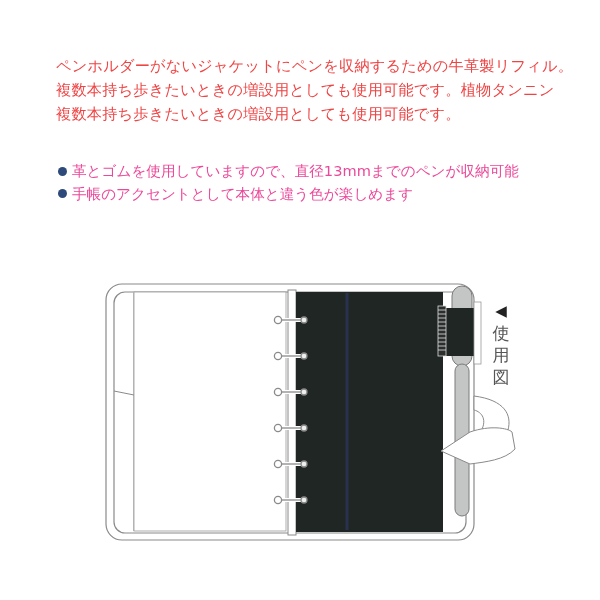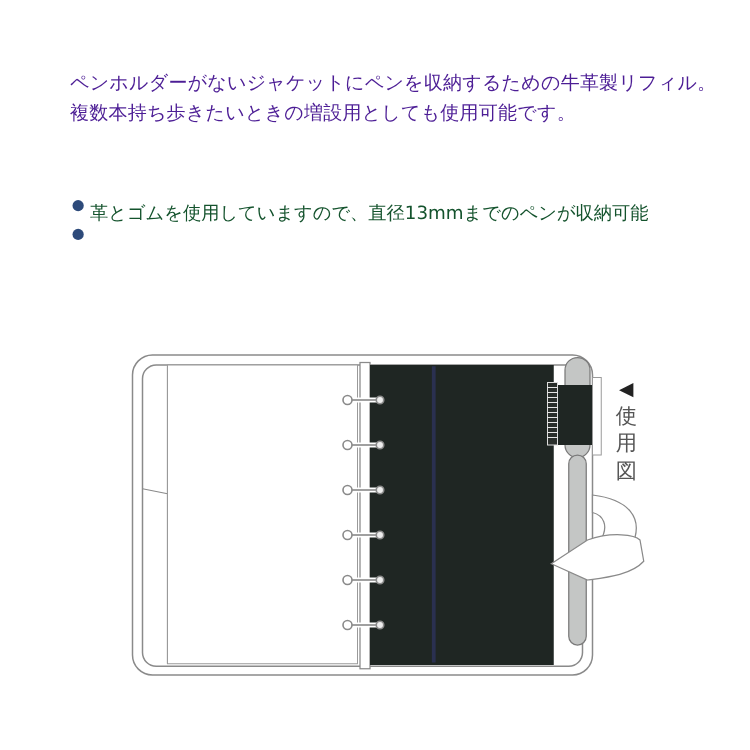--- a/index.html
+++ b/index.html
@@ -1,42 +1,44 @@
 <!DOCTYPE html>
 <html><head>
 <meta charset="utf-8">
 <style>
   html, body { margin:0; padding:0; background:#ffffff; }
   body { width:600px; height:600px; position:relative; overflow:hidden;
          font-family:"DejaVu Sans", "Liberation Sans", sans-serif; color:#3a3a3a; }
   .desc { position:absolute; left:56px; top:54px; width:520px; }
-  .desc-line { font-size:15.2px; line-height:24px; white-space:nowrap; letter-spacing:0.2px; color:#4c1d95; }
+  .desc-line { font-size:15.2px; line-height:24px; white-space:nowrap; letter-spacing:0.2px; color:#ef4444; }
   .bullets { position:absolute; left:58px; top:160px; }
-  .bullet { font-size:14.6px; line-height:22.5px; white-space:nowrap; display:flex; align-items:flex-start; color:#14532d; }
+  .bullet { font-size:14.6px; line-height:22.5px; white-space:nowrap; display:flex; align-items:center; color:#ec4899; }
   .dot { width:9px; height:9px; border-radius:50%; margin-right:5px; flex:none; }
   .illus { position:absolute; left:0; top:0; width:600px; height:600px; }
   .usage-label { position:absolute; left:491px; top:302px; width:20px; display:flex; flex-direction:column; align-items:center; }
   .usage-char { font-size:17px; line-height:22px; color:#555; }
   .usage-arrow { font-size:15px; line-height:18px; color:#222; margin-bottom:2px; }
 </style>
 </head>
 <body>
 
 <div class="desc">
   <div class="desc-line">ペンホルダーがないジャケットにペンを収納するための牛革製リフィル。</div>
+  <div class="desc-line">複数本持ち歩きたいときの増設用としても使用可能です。植物タンニン</div>
   <div class="desc-line">複数本持ち歩きたいときの増設用としても使用可能です。</div>
 </div>
 
 <div class="bullets">
   <div class="bullet">
     <span class="dot" style="background:#2d4a7a"></span>
     <span>革とゴムを使用していますので、直径13mmまでのペンが収納可能</span>
   </div>
   <div class="bullet">
     <span class="dot" style="background:#2d4a7a"></span>
+    <span>手帳のアクセントとして本体と違う色が楽しめます</span>
   </div>
 </div>
 
 <svg class="illus" viewBox="0 0 600 600" xmlns="http://www.w3.org/2000/svg">
 
   <g fill="none" stroke="#8a8a8a" stroke-width="1.2">
     <rect x="106" y="284" width="368" height="256" rx="16" ry="16" fill="#fff"></rect>
     <rect x="114" y="292" width="352" height="241" rx="11" ry="11"></rect>
   </g>
 

